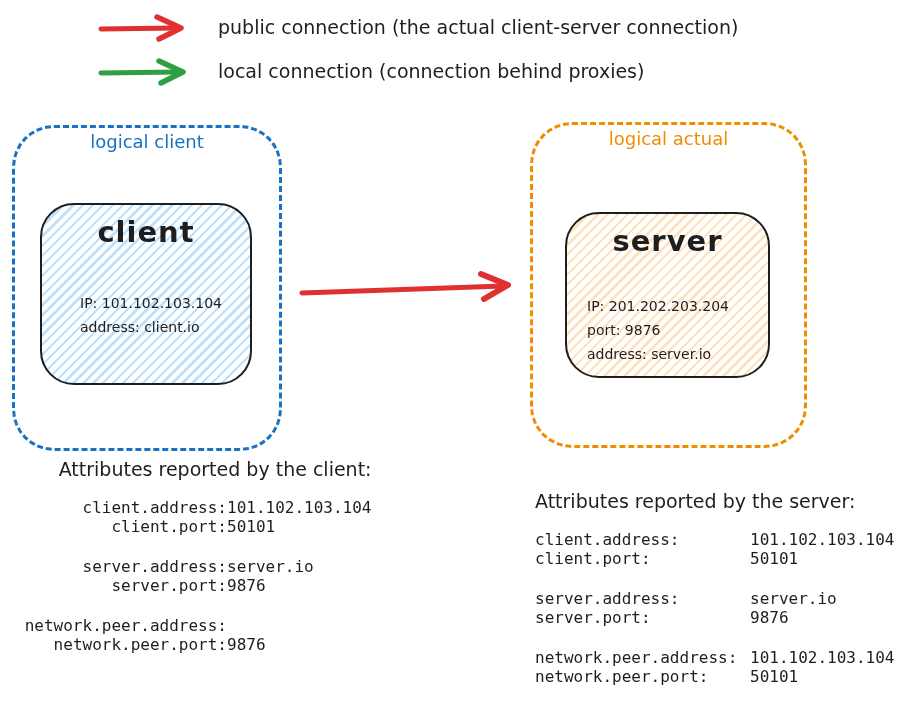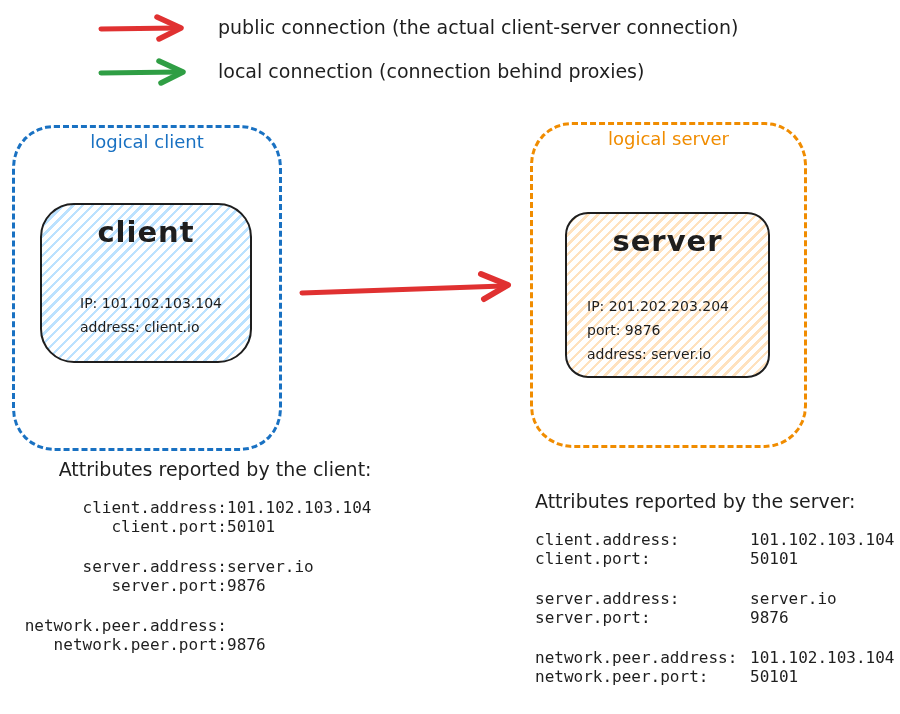--- a/index.html
+++ b/index.html
@@ -53,21 +53,20 @@
     background: repeating-linear-gradient(
       135deg,
       rgba(165, 216, 255, 0.75) 0px, rgba(165, 216, 255, 0.75) 2.4px,
       rgba(255, 255, 255, 0) 2.4px, rgba(255, 255, 255, 0) 7px);
   }
   .node.hatch-orange {
     background: repeating-linear-gradient(
       135deg,
       rgba(255, 216, 168, 0.75) 0px, rgba(255, 216, 168, 0.75) 2.4px,
       rgba(255, 255, 255, 0) 2.4px, rgba(255, 255, 255, 0) 7px);
-    border-radius: 23px;
   }
   .node-title {
     position: absolute;
     left: 0; right: 0; top: 10px;
     text-align: center;
     font-size: 29px;
     font-weight: 600;
     letter-spacing: 1px;
   }
   .node-lines {
@@ -112,35 +111,35 @@
 
   <svg class="abs" style="left:95px; top:57px;" width="105" height="30">
     <path d="M6,16 L84,15" fill="none" stroke-width="5" stroke-linecap="round" stroke="#2f9e44"></path>
     <path d="M64,4 L88,15 L66,26" fill="none" stroke-width="5.5" stroke-linecap="round" stroke-linejoin="round" stroke="#2f9e44"></path>
   </svg>
   <div class="legend-label" style="left:218px; top:60px;">local connection (connection behind proxies)</div>
 
   <div class="lbox blue" style="left:12px; top:125px; width:270px; height:326px;"></div>
   <div class="lbox-label blue" style="left:12px; top:131px; width:270px;">logical client</div>
 
-  <div class="node hatch-blue" style="left:40px; top:203px; width:212px; height:160px;">
+  <div class="node hatch-blue" style="left:40px; top:203px; width:212px; height:182px;">
     <div class="node-title">client</div>
     <div class="node-lines" style="left:38px; top:86px;">
       <div>IP: 101.102.103.104</div>
       <div>address: client.io</div>
     </div>
   </div>
 
   <svg class="abs" style="left:293px; top:272px;" width="230" height="36">
     <path d="M9,21 L210,14" fill="none" stroke-width="5" stroke-linecap="round" stroke="#e03131"></path>
     <path d="M188,2 L215,13 L191,27" fill="none" stroke-width="6" stroke-linecap="round" stroke-linejoin="round" stroke="#e03131"></path>
   </svg>
 
   <div class="lbox orange" style="left:530px; top:122px; width:277px; height:326px;"></div>
-  <div class="lbox-label orange" style="left:530px; top:128px; width:277px;">logical server</div>
+  <div class="lbox-label orange" style="left:530px; top:128px; width:277px;">logical actual</div>
 
   <div class="node hatch-orange" style="left:565px; top:212px; width:205px; height:166px;">
     <div class="node-title">server</div>
     <div class="node-lines" style="left:20px; top:80px;">
       <div>IP: 201.202.203.204</div>
       <div>port: 9876</div>
       <div>address: server.io</div>
     </div>
   </div>
 

